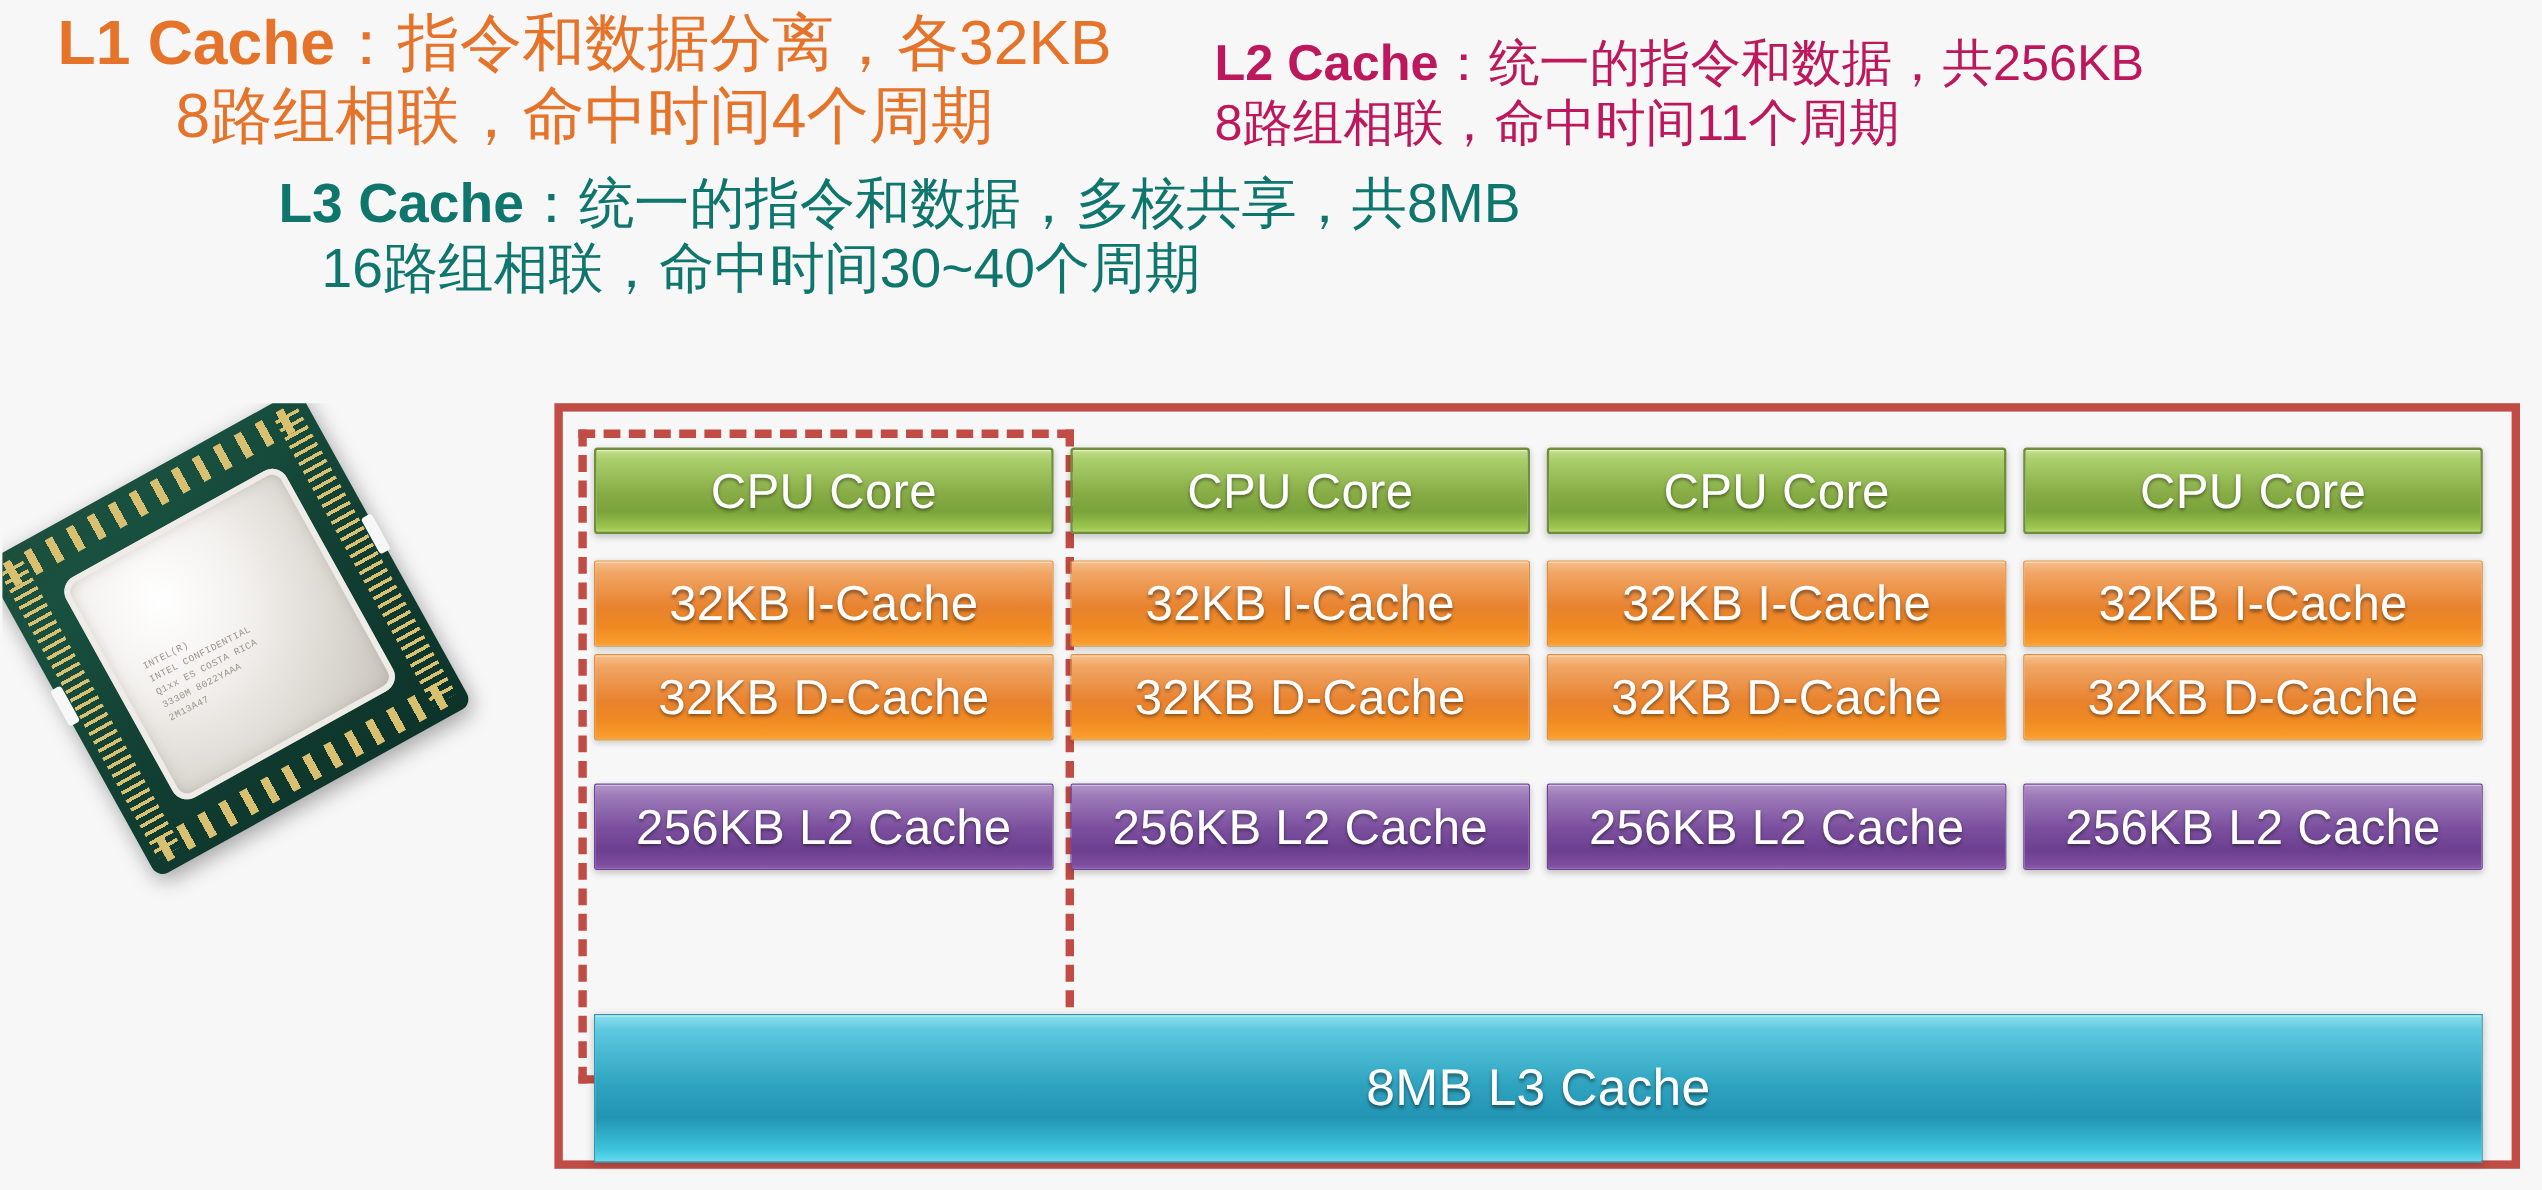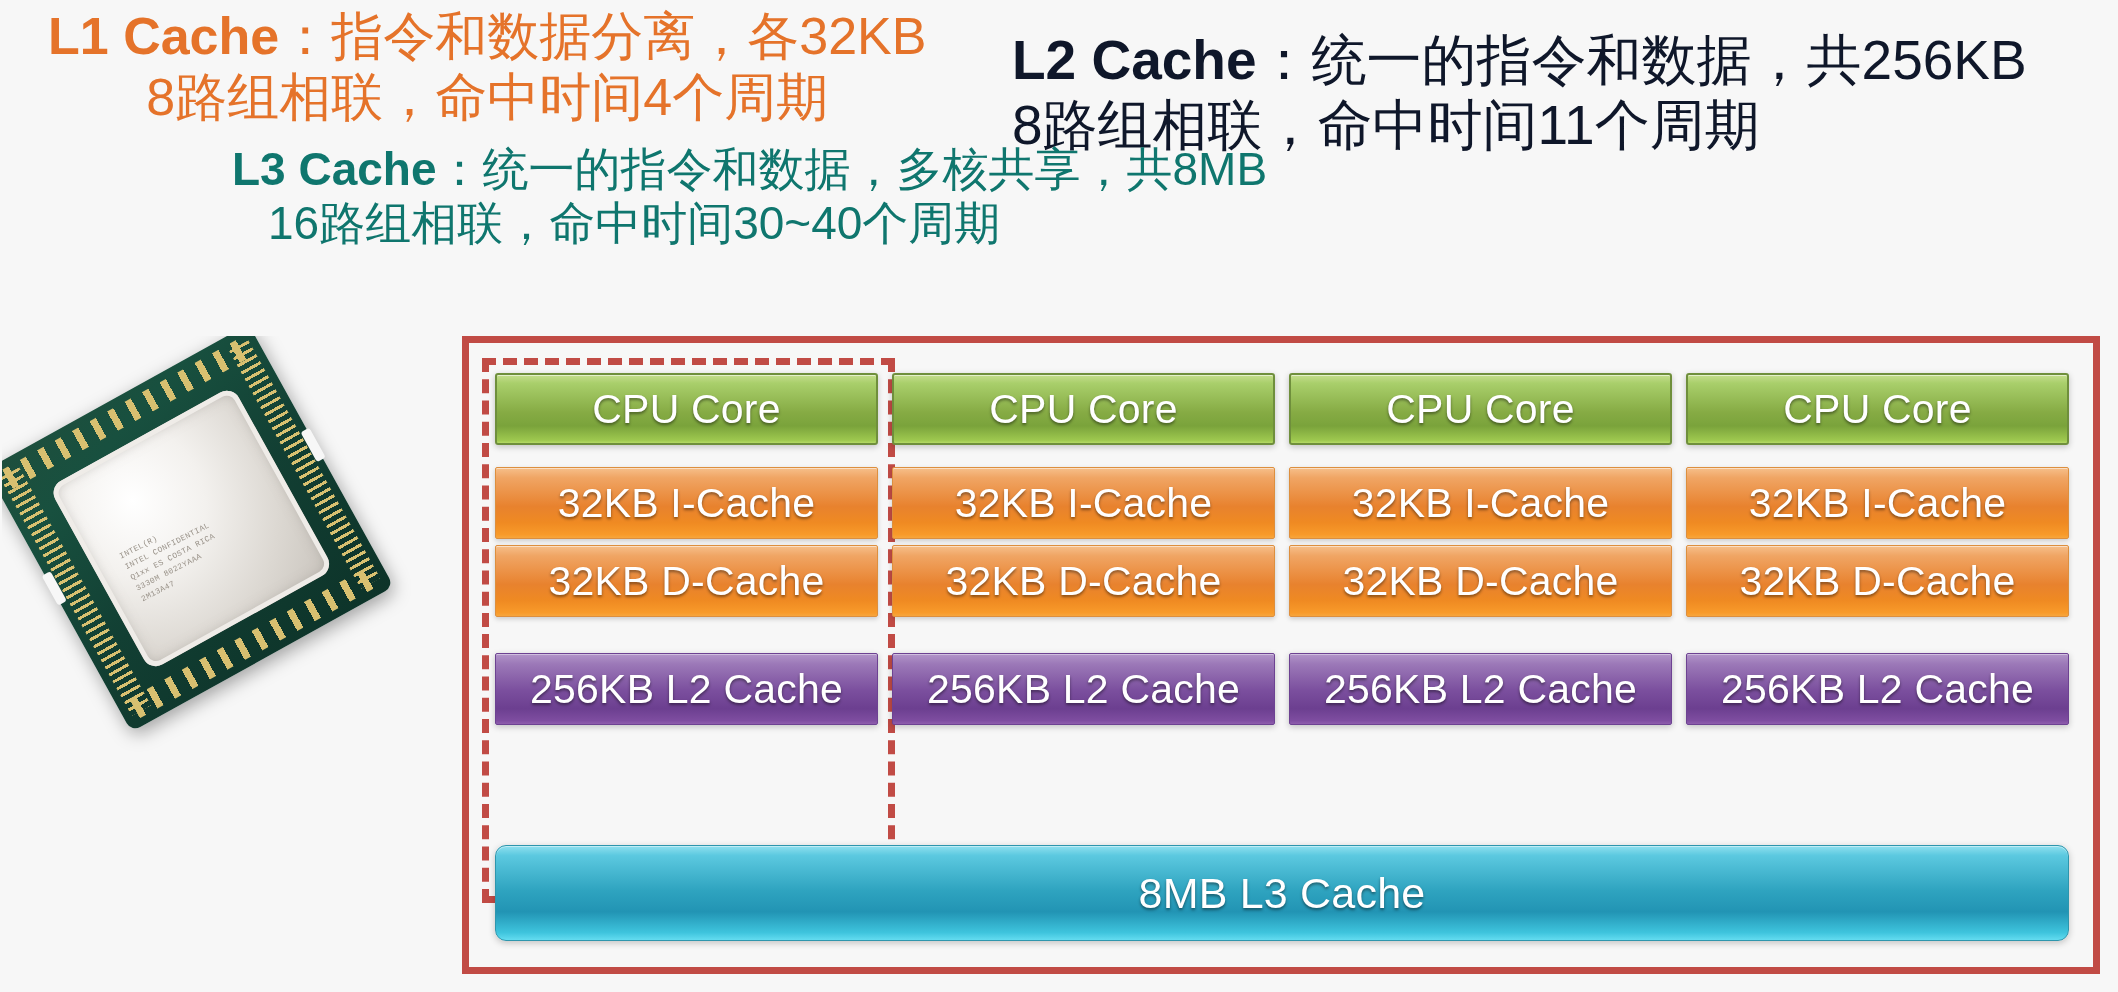--- a/index.html
+++ b/index.html
@@ -11,21 +11,21 @@
     position:relative;
   }
 
   
   .note{position:absolute;white-space:nowrap;line-height:1.18;}
   .note .lead{font-weight:bold;}
   .note .rest{font-weight:normal;}
 
   #note-l1{left:48px;top:6px;font-size:52px;color:#E5732A;}
   #note-l1 .lead{font-weight:bold;}
-  #note-l2{left:1012px;top:28px;font-size:55px;color:#0f172a;}
+  #note-l2{left:1012px;top:28px;font-size:42px;color:#be185d;}
   #note-l3{left:232px;top:142px;font-size:46px;color:#0f766e;}
   #note-l3 .line2{padding-left:36px;display:block;}
   #note-l1 .line2{display:block;text-align:center;}
   #note-l2 .line2{display:block;}
 
   
   #cpu-photo{
     position:absolute;left:2px;top:336px;width:416px;height:430px;
     overflow:hidden;
   }
@@ -125,25 +125,25 @@
     background:linear-gradient(180deg,#b295c9 0%,#9c79b8 14%,#7b4f9e 52%,#6c3f90 78%,#7e4da0 95%,#8e5ead 100%);
     border:1px solid #6d4292;
     border-radius:2px;
     box-shadow:0 2px 6px rgba(0,0,0,.22), inset 0 1px 0 rgba(255,255,255,.4);
   }
 
   #l3-row{
     position:absolute;left:26px;top:502px;width:1574px;
   }
   .cell.l3{
-    height:96px;
+    height:124px;
     font-size:43px;
     background:linear-gradient(180deg,#8fe0ef 0%,#5cc9e0 10%,#2ea3bf 48%,#2294b4 70%,#3ec4dd 92%,#63dcf0 100%);
     border:1px solid #2e96ad;
-    border-radius:11px;
+    border-radius:0;
     box-shadow:0 2px 7px rgba(0,0,0,.22), inset 0 1px 0 rgba(255,255,255,.45);
   }
 </style>
 </head>
 <body>
 
 <div class="note" id="note-l1">
   <span class="lead">L1 Cache</span><span class="rest">：指令和数据分离，各32KB</span>
   <span class="rest line2">8路组相联，命中时间4个周期</span>
 </div>

